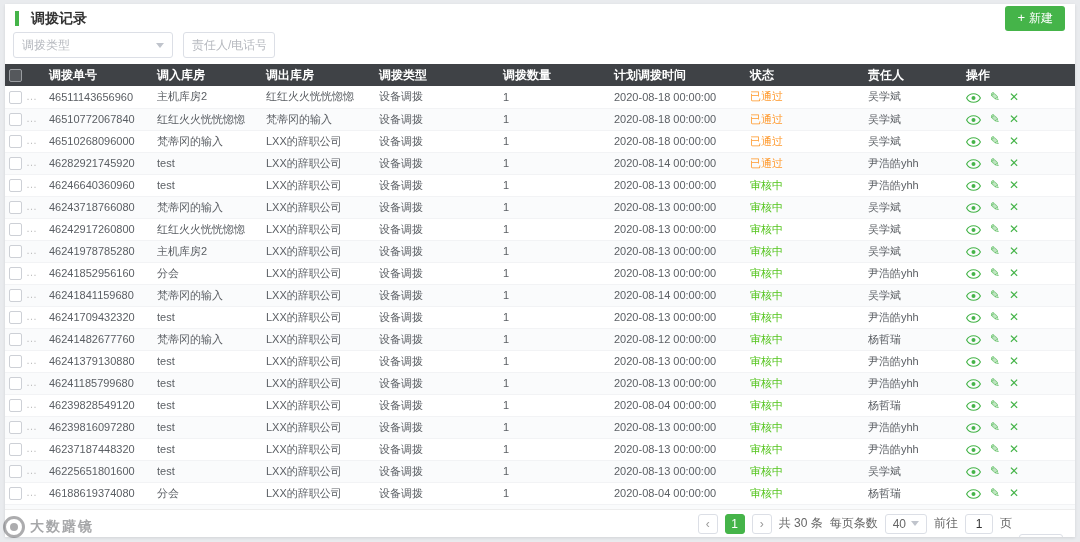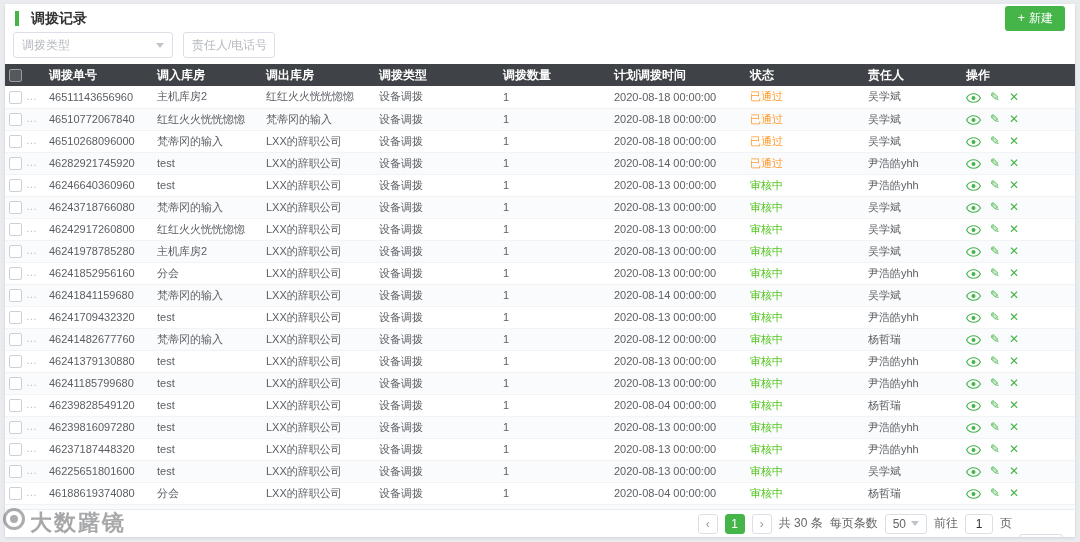--- a/index.html
+++ b/index.html
@@ -68,22 +68,22 @@
   }
   .page-current { background:var(--accent); color:#fff; border-color:var(--accent); }
   .page-size {
     border:1px solid #dcdfe6; border-radius:3px; height:20px; display:flex; align-items:center;
     gap:5px; padding:0 7px; color:#666; cursor:pointer;
   }
   .goto-input { width:28px; height:20px; border:1px solid #dcdfe6; border-radius:3px; text-align:center; font-size:12px; color:#333; }
   .confirm { height:20px; border:1px solid #dcdfe6; border-radius:3px; background:#fff; padding:0 9px; font-size:12px; color:#555; cursor:pointer;margin-top:41px; }
   
   .watermark {
-    position:absolute; left:3px; bottom:4px; z-index:9; display:flex; align-items:flex-start; gap:5px;
-    color:rgba(70,72,75,.48); font-size:22px; font-weight:bold; letter-spacing:2px; pointer-events:none;
+    position:absolute; left:3px; bottom:4px; z-index:9; display:flex; align-items:center; gap:5px;
+    color:rgba(70,72,75,.48); font-size:14px; font-weight:bold; letter-spacing:2px; pointer-events:none;
   }
   .wm-logo {
     width:22px; height:22px; border:3px solid rgba(70,72,75,.45); border-radius:50%;
     display:inline-block; position:relative;
   }
   .wm-logo::after {
     content:""; position:absolute; left:4px; top:4px; width:8px; height:8px;
     background:rgba(70,72,75,.45); border-radius:50%;
   }
 </style>
@@ -441,21 +441,21 @@
       </tbody>
   </table>
 
   <div class="pagination">
     <span class="page-btn">‹</span>
     <span class="page-btn page-current">1</span>
     <span class="page-btn">›</span>
     <span>共 30 条</span>
     <span>每页条数</span>
     <span class="page-size">
-      <span>50</span>
+      <span>40</span>
       <span class="caret"></span>
     </span>
     <span>前往</span>
     <input class="goto-input" type="text" value="1" style="">
     <span>页</span>
     <button class="confirm">确定</button>
   </div>
 
 </div>
 

